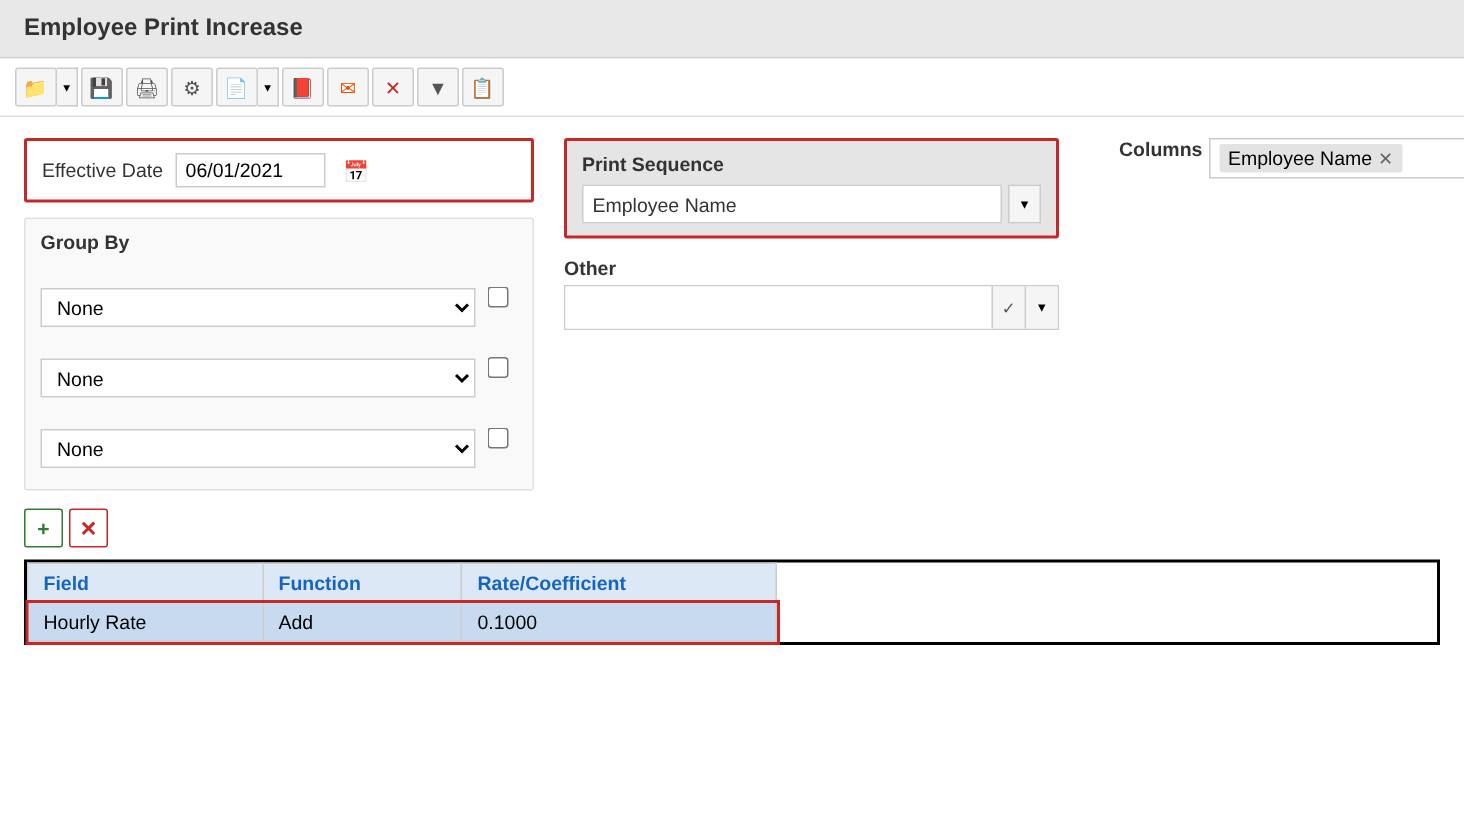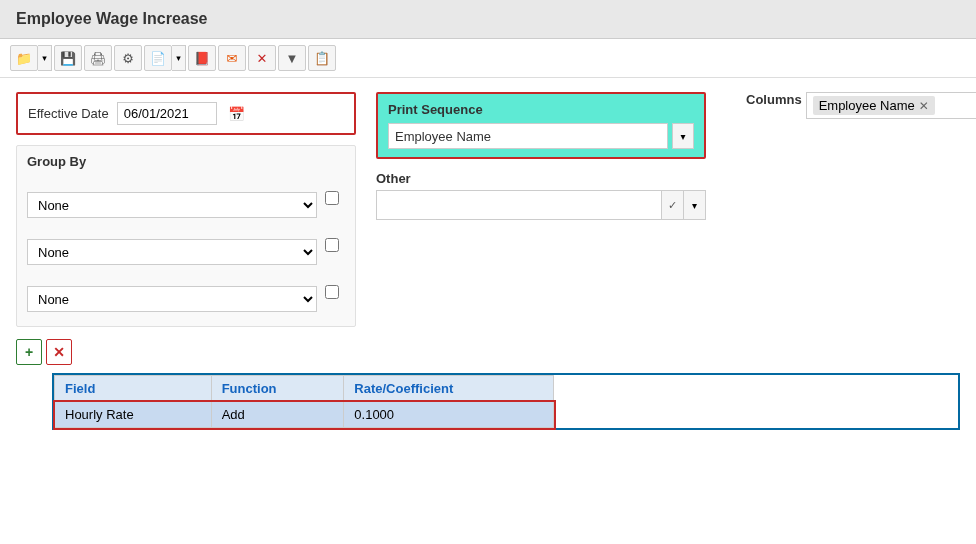--- a/index.html
+++ b/index.html
@@ -158,21 +158,21 @@
     }
     .right-panel {
       display: flex;
       flex-direction: column;
       gap: 12px;
       flex: 1;
     }
     .print-sequence-section {
       border: 2px solid #c62828;
       border-radius: 2px;
-      background: #5eead4;
+      background: #e5e5e5;
       padding: 8px 10px;
       width: 330px;
     }
     .print-sequence-label {
       font-size: 13px;
       color: #333;
       font-weight: bold;
       margin-bottom: 6px;
     }
     .print-sequence-row {
@@ -330,32 +330,31 @@
       padding: 5px 10px;
       font-size: 13px;
     }
     .data-table tr.selected-row td {
       background: #c8daf0;
     }
     .data-table tr.selected-row {
       outline: 2px solid #c62828;
     }
     .selected-table-wrapper {
-      border: 2px solid #0369a1;
+      border: 2px solid #000000;
       display: inline-block;
-      margin-left: 36px;
     }
   </style>
 </head>
 <body>
 
 <div class="page-container">
 
   <div class="page-title-bar">
-    <span>Employee Wage Increase</span>
+    <span>Employee Print Increase</span>
   </div>
 
   <div class="toolbar">
 
     <div class="toolbar-dropdown">
       <button class="toolbar-btn yellow" title="Open">📁</button>
       <div class="dropdown-arrow">▾</div>
     </div>
     <button class="toolbar-btn blue" title="Save">💾</button>
     <button class="toolbar-btn gray" title="Print">🖨</button>

